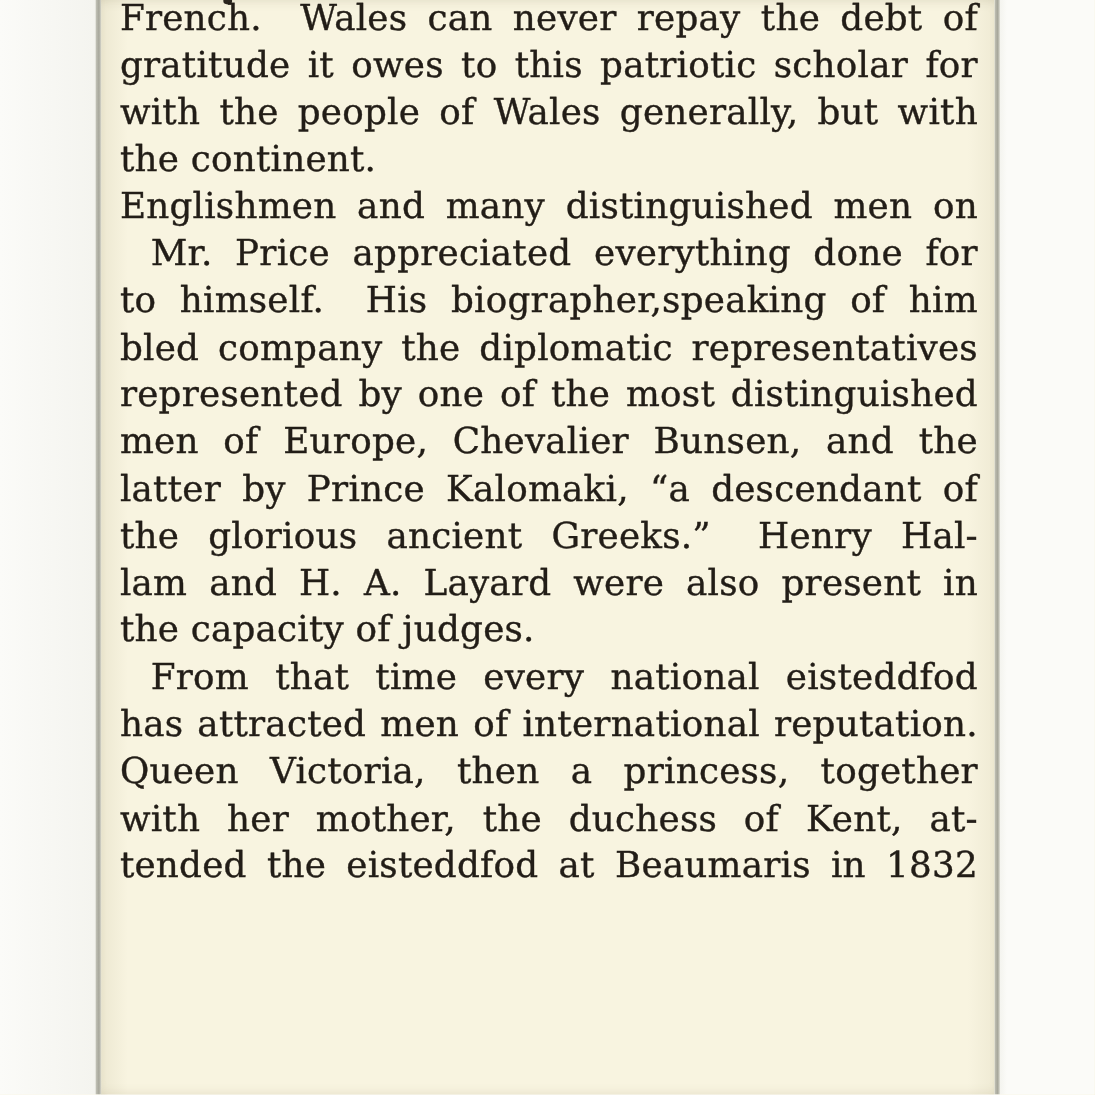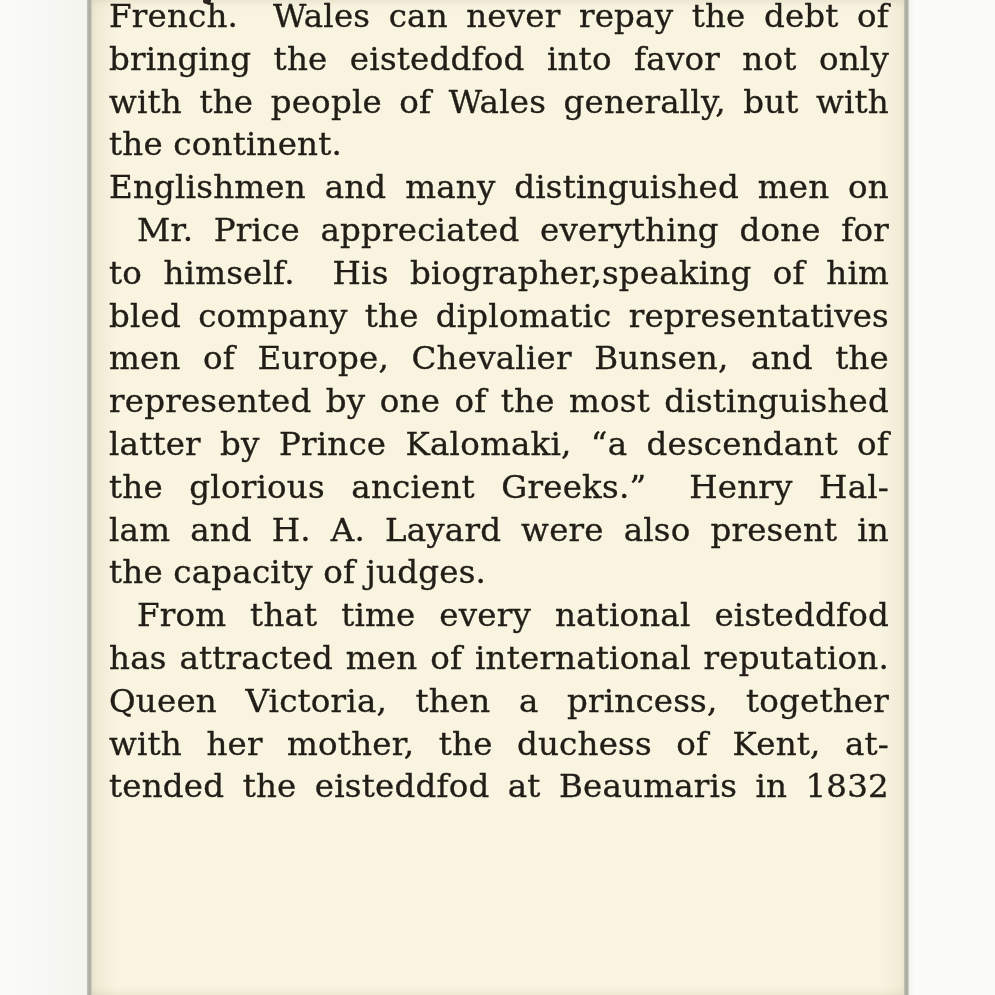--- a/index.html
+++ b/index.html
@@ -68,29 +68,29 @@
 <body>
 
 <div class="scan-bg"></div>
 <div class="edge left"></div>
 <div class="edge right"></div>
 
 <div class="page">
   <div class="speck s1"></div>
   <div class="text-block">
     <div class="line">French.  Wales can never repay the debt of</div>
-    <div class="line">bringing the eisteddfod into favor not only</div>
+    <div class="line">gratitude it owes to this patriotic scholar for</div>
     <div class="line">with the people of Wales generally, but with</div>
     <div class="line para-end">the continent.</div>
     <div class="line">Englishmen and many distinguished men on</div>
     <div class="line indent">Mr. Price appreciated everything done for</div>
     <div class="line">to himself.  His biographer,speaking of him</div>
     <div class="line">bled company the diplomatic representatives</div>
+    <div class="line">represented by one of the most distinguished</div>
     <div class="line">men of Europe, Chevalier Bunsen, and the</div>
-    <div class="line">represented by one of the most distinguished</div>
     <div class="line">latter by Prince Kalomaki, “a descendant of</div>
     <div class="line">the glorious ancient Greeks.”  Henry Hal-</div>
     <div class="line">lam and H. A. Layard were also present in</div>
     <div class="line para-end">the capacity of judges.</div>
     <div class="line indent">From that time every national eisteddfod</div>
     <div class="line">has attracted men of international reputation.</div>
     <div class="line">Queen Victoria, then a princess, together</div>
     <div class="line">with her mother, the duchess of Kent, at-</div>
     <div class="line partial">tended the eisteddfod at Beaumaris in 1832</div>
   </div>

